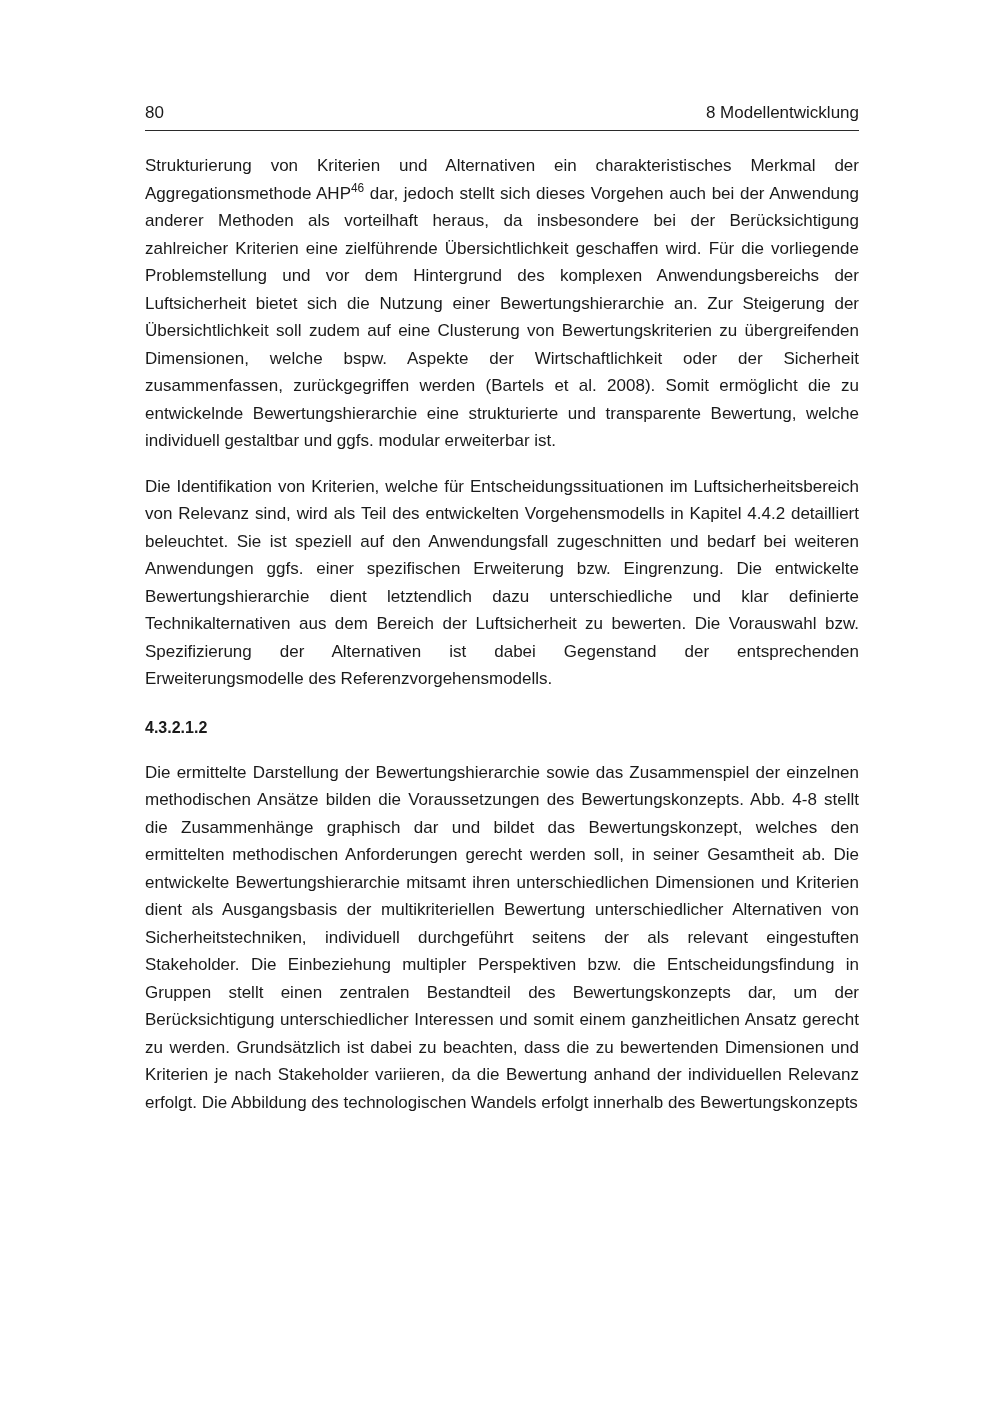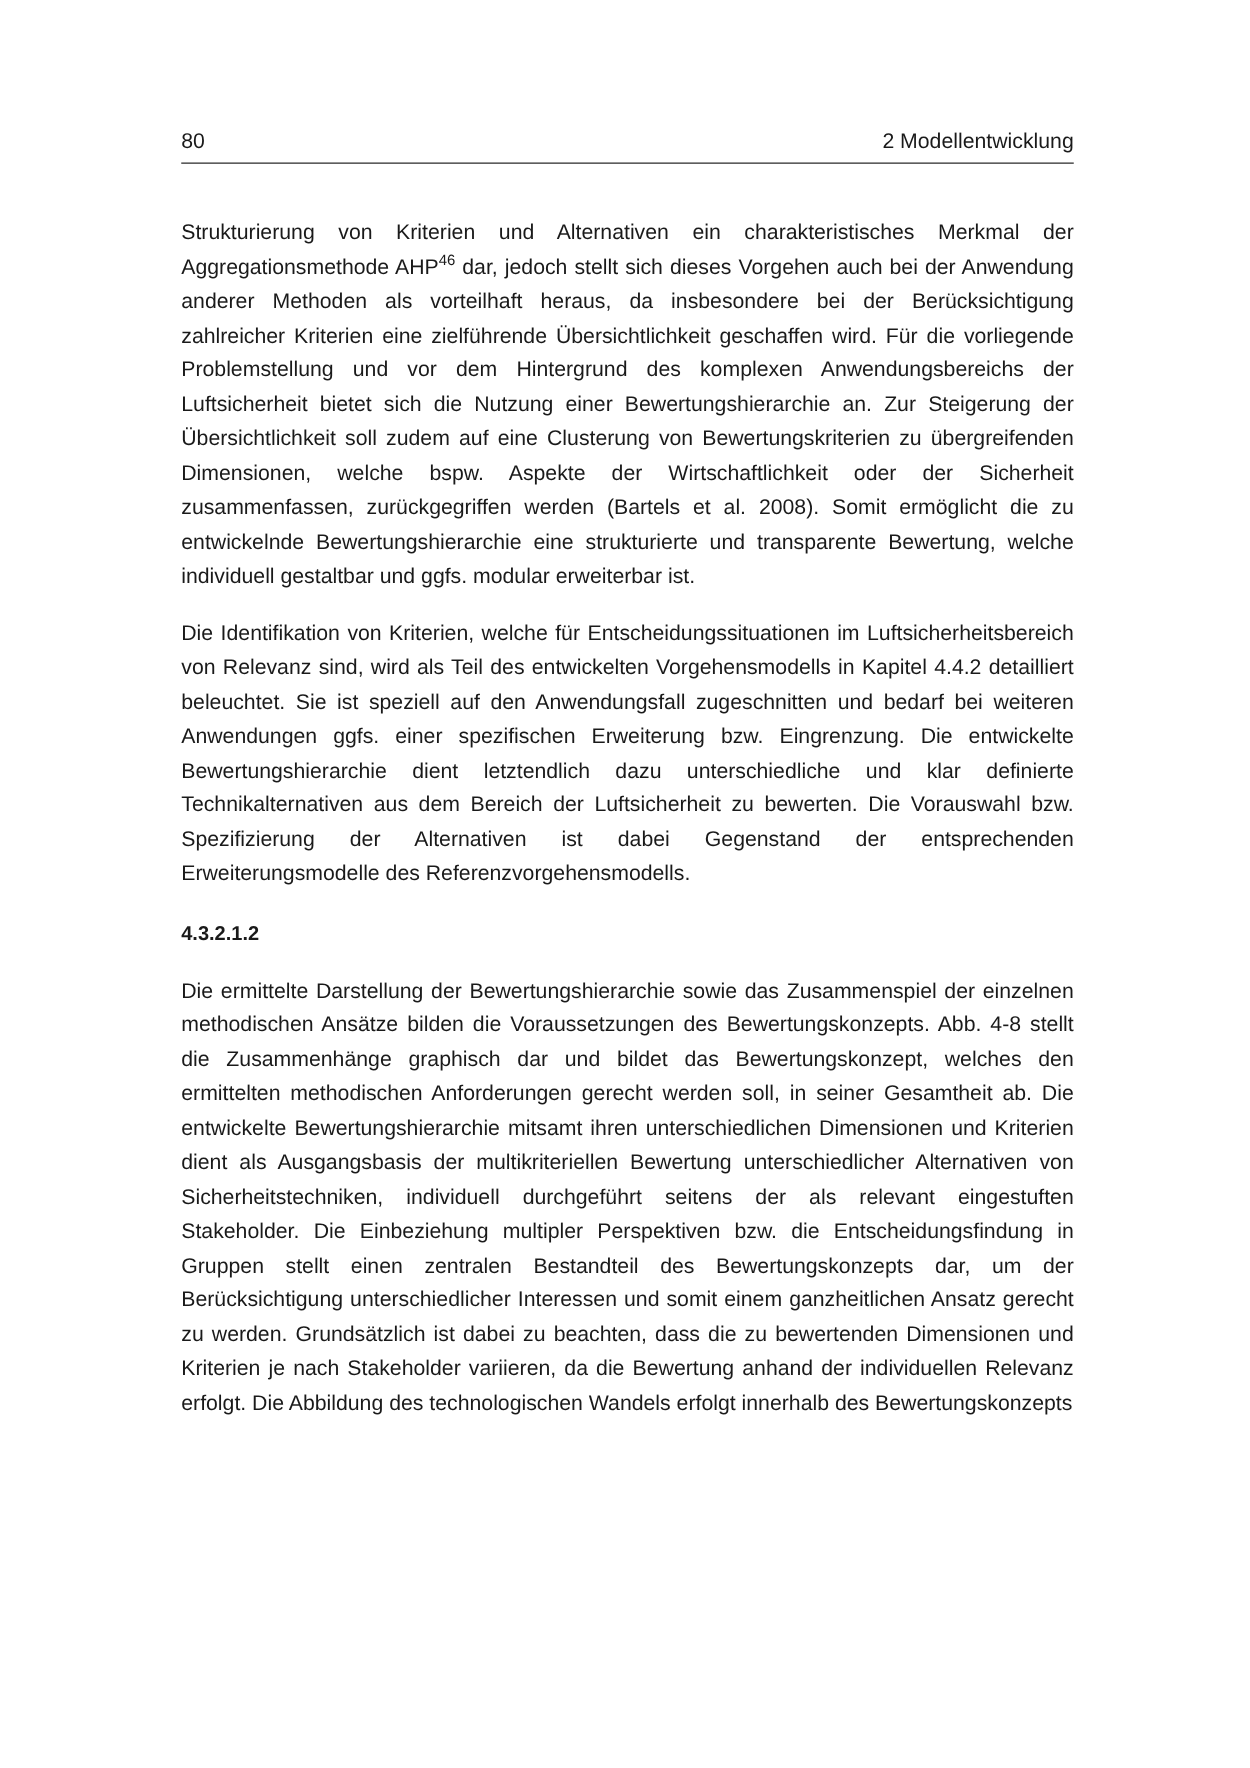--- a/index.html
+++ b/index.html
@@ -25,21 +25,21 @@
 
   .page-header {
     display: flex;
     justify-content: space-between;
     align-items: flex-end;
     font-size: 17px;
     padding-bottom: 7px;
     border-bottom: 1.5px solid #2a2a2a;
   }
 
-  .page-body { margin-top: 41px; }
+  .page-body { margin-top: 21px; }
 
   .para {
     font-size: 17px;
     line-height: 27.5px;
     text-align: justify;
     margin: 0 0 18px 0;
   }
 
   .fn-ref {
     font-size: 70%;
@@ -83,21 +83,21 @@
   }
 </style>
 </head>
 <body>
 
 <div class="page">
   <div class="content-col">
 
     <header class="page-header">
       <span>80</span>
-      <span>2 Modellentwicklung</span>
+      <span>8 Modellentwicklung</span>
     </header>
 
     <main class="page-body">
 
       <p class="para"><span>Strukturierung von Kriterien und Alternativen ein charakteristisches Merkmal der Aggregationsmethode AHP</span><sup class="fn-ref">46</sup><span> dar, jedoch stellt sich dieses Vorgehen auch bei der Anwendung anderer Methoden als vorteilhaft heraus, da insbesondere bei der Berücksichtigung zahlreicher Kriterien eine zielführende Übersichtlichkeit geschaffen wird. Für die vorliegende Problemstellung und vor dem Hintergrund des komplexen Anwendungsbereichs der Luftsicherheit bietet sich die Nutzung einer Bewertungshierarchie an. Zur Steigerung der Übersichtlichkeit soll zudem auf eine Clusterung von Bewertungskriterien zu übergreifenden Dimensionen, welche bspw. Aspekte der Wirtschaftlichkeit oder der Sicherheit zusammenfassen, zurückgegriffen werden (Bartels et al. 2008). Somit ermöglicht die zu entwickelnde Bewertungshierarchie eine strukturierte und transparente Bewertung, welche individuell gestaltbar und ggfs. modular erweiterbar ist.</span></p>
 
       <p class="para">Die Identifikation von Kriterien, welche für Entscheidungssituationen im Luftsicherheitsbereich von Relevanz sind, wird als Teil des entwickelten Vorgehensmodells in Kapitel 4.4.2 detailliert beleuchtet. Sie ist speziell auf den Anwendungsfall zugeschnitten und bedarf bei weiteren Anwendungen ggfs. einer spezifischen Erweiterung bzw. Eingrenzung. Die entwickelte Bewertungshierarchie dient letztendlich dazu unterschiedliche und klar definierte Technikalternativen aus dem Bereich der Luftsicherheit zu bewerten. Die Vorauswahl bzw. Spezifizierung der Alternativen ist dabei Gegenstand der entsprechenden Erweiterungsmodelle des Referenzvorgehensmodells.</p>
 
       <h2 class="section-heading">
         <span class="heading-number">4.3.2.1.2</span>

